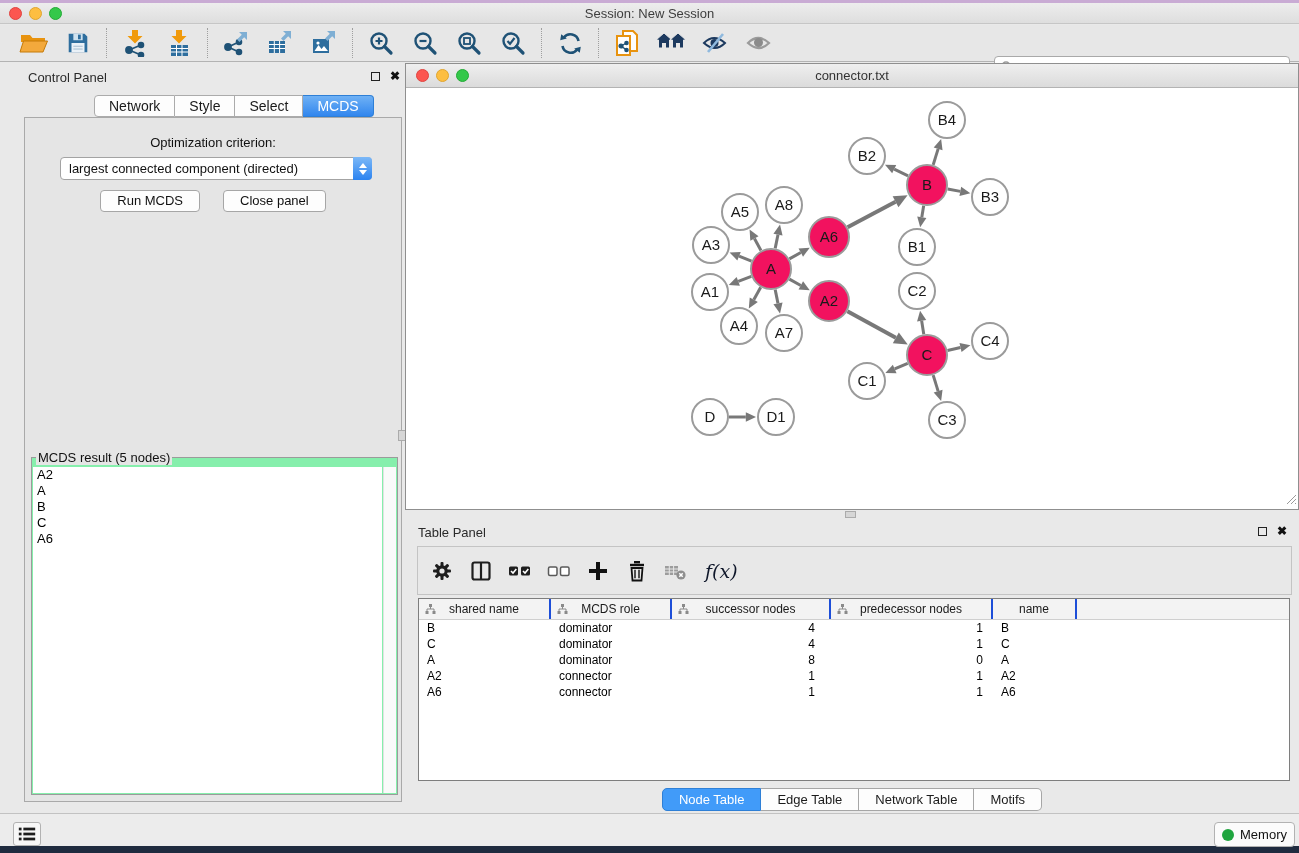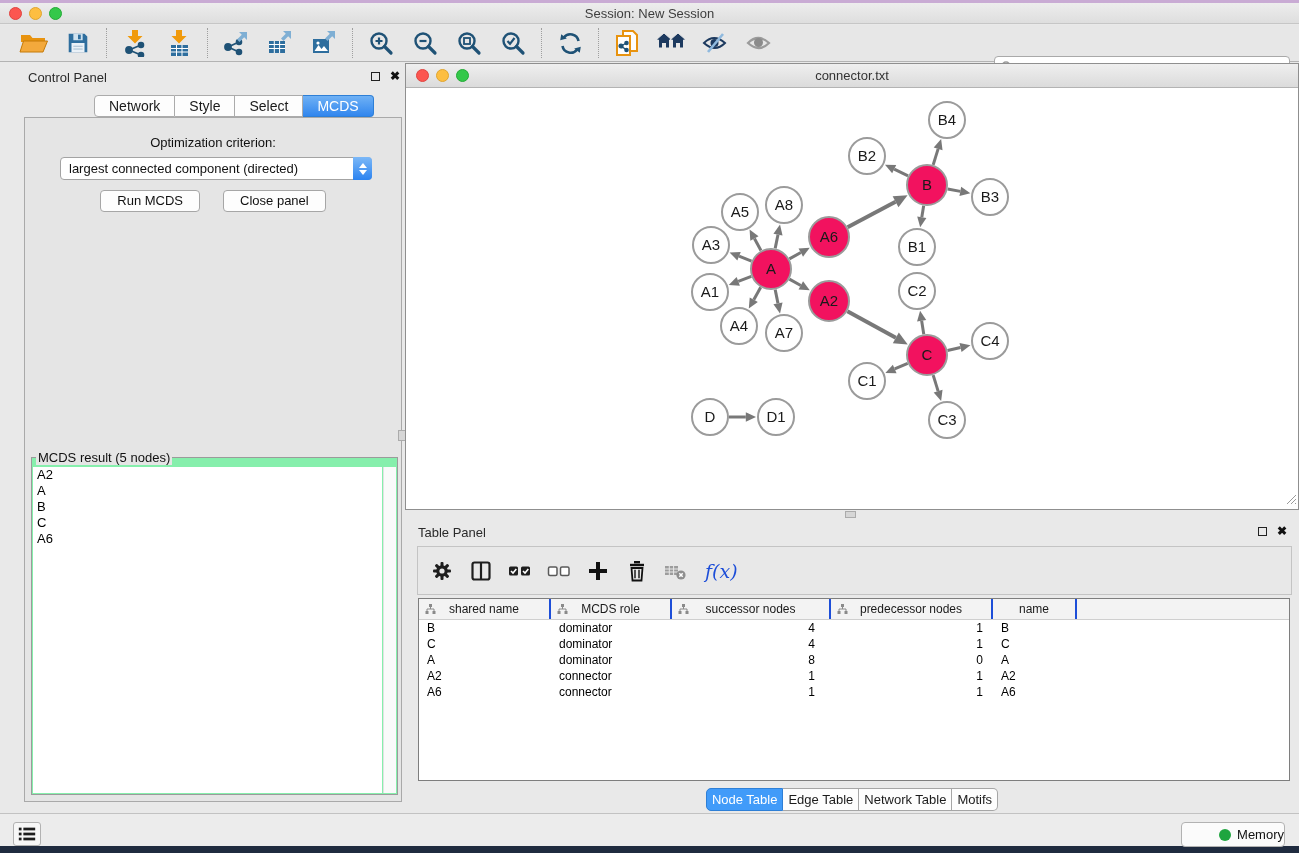--- a/index.html
+++ b/index.html
@@ -76,42 +76,42 @@
   .splitter-v { position:absolute; left:398px; top:430px; width:8px; height:11px; background:#D6D6D6; border:1px solid #ABABAB; }
   .splitter-h { position:absolute; left:845px; top:511px; width:11px; height:7px; background:#D6D6D6; border:1px solid #ABABAB; }
 
   
   .table-panel { position:absolute; left:405px; top:519px; width:894px; height:293px; }
   .tp-header { position:absolute; left:13px; top:6px; }
   .tp-winbtns { position:absolute; right:12px; top:7px; display:flex; gap:10px; align-items:center; }
   .tp-toolbar { position:absolute; left:12px; top:27px; width:875px; height:49px; background:#E8E8E8;
     border:1px solid #C4C4C4; display:flex; align-items:center; gap:15px; padding-left:12px; }
   .tp-icon { width:24px; height:24px; display:flex; align-items:center; justify-content:center; }
-  .fx-label { font-family:"DejaVu Serif", serif; font-style:italic; font-size:19px; color:#1d4ed8; margin-left:2px; }
+  .fx-label { font-family:"DejaVu Serif", serif; font-style:italic; font-size:19px; color:#0f172a; margin-left:2px; }
   .tp-table { position:absolute; left:13px; top:79px; width:872px; height:183px; background:#fff; border:1px solid #7E7E7E; }
   .tp-thead { display:flex; height:21px; background:#F3F3F3; border-bottom:1px solid #CFCFCF; }
   .th { display:flex; align-items:center; justify-content:center; gap:5px; border-right:2px solid #1d4ed8;
     font-size:12px; color:#1A1A1A; position:relative; }
   .th .th-icon { position:absolute; left:6px; top:5px; }
   .tp-row { display:flex; height:16px; }
   .td { font-size:12px; line-height:16px; color:#000; white-space:nowrap; overflow:hidden; }
   .td.num { text-align:right; }
   .tp-tabs { position:absolute; left:0; top:269px; width:100%; display:flex; justify-content:center; }
-  .tp-tab { height:23px; line-height:21px; padding:0 5px; background:#FDFDFD; border:1px solid #A6A6A6;
+  .tp-tab { height:23px; line-height:21px; padding:0 16px; background:#FDFDFD; border:1px solid #A6A6A6;
     border-left:none; font-size:13px; color:#1B1B1B; }
   .tp-tab:first-child { border-left:1px solid #A6A6A6; border-radius:5px 0 0 5px; }
   .tp-tab:last-child { border-radius:0 5px 5px 0; }
   .tp-tab.active { background:#419BF9; border-color:#2E7FD6; color:#fff; }
 
   
   .statusbar { position:absolute; left:0; top:813px; width:100%; height:33px; background:#ECECEC; border-top:1px solid #C2C2C2; }
   .list-btn { position:absolute; left:13px; top:8px; width:28px; height:24px; background:#F7F7F7;
     border:1px solid #B2B2B2; border-radius:3px; display:flex; align-items:center; justify-content:center; }
-  .memory-btn { position:absolute; right:14px; top:8px; width:104px; height:25px; background:#FBFBFB;
-    border:1px solid #B2B2B2; border-radius:4px; display:flex; align-items:center; justify-content:flex-end; gap:6px; }
+  .memory-btn { position:absolute; right:4px; top:8px; width:81px; height:25px; background:#FBFBFB;
+    border:1px solid #B2B2B2; border-radius:4px; display:flex; align-items:center; justify-content:center; gap:6px; }
   .memory-dot { width:12px; height:12px; border-radius:50%; background:#1FA53F; }
   .memory-label { font-size:13px; color:#111; }
 </style>
 </head>
 <body>
 
 <div class="desktop-top"></div>
 <div class="desktop-bottom"></div>
 
 <div class="titlebar">

